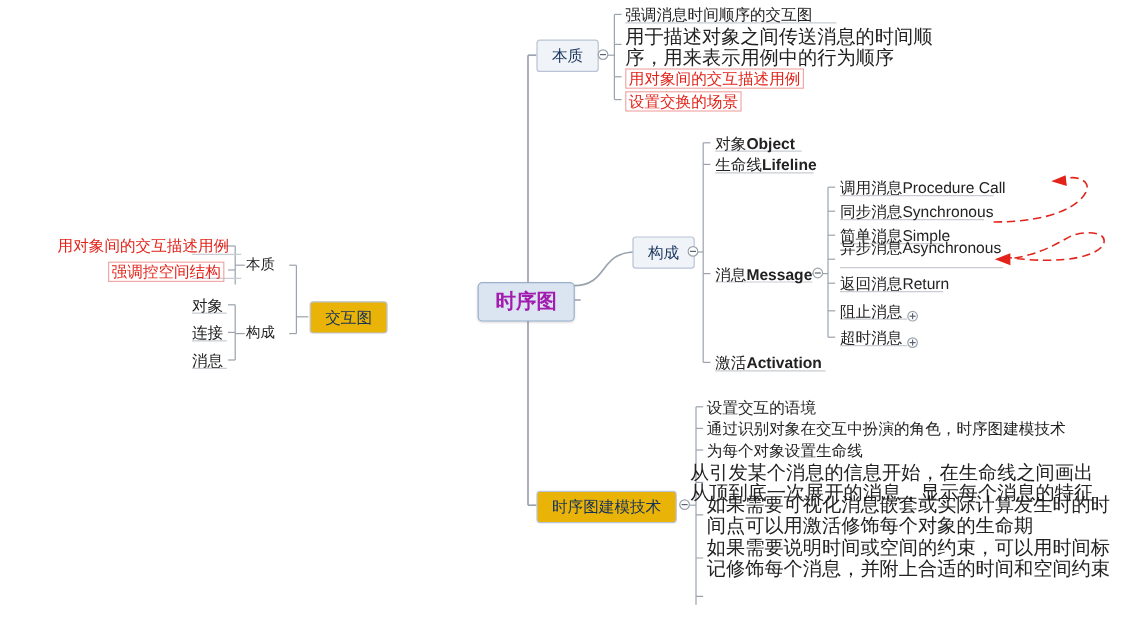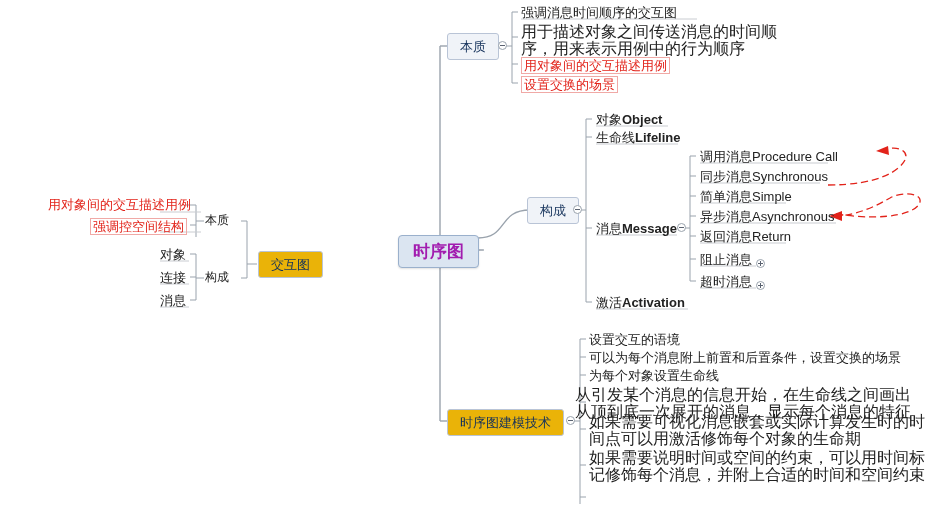--- a/index.html
+++ b/index.html
@@ -212,32 +212,32 @@
 
   <div class="node leaf" style="left:596px; top:112px;"><span>对象<b>Object</b></span></div>
   <div class="node leaf" style="left:596px; top:130px;"><span>生命线<b>Lifeline</b></span></div>
   <div class="node leaf" style="left:596px; top:221px;"><span>消息<b>Message</b></span></div>
   <div class="toggle" style="left:677px; top:223px;"></div>
   <div class="node leaf" style="left:596px; top:295px;"><span>激活<b>Activation</b></span></div>
 
   <div class="node leaf" style="left:700px; top:149px;">调用消息Procedure Call</div>
   <div class="node leaf" style="left:700px; top:169px;">同步消息Synchronous</div>
   <div class="node leaf" style="left:700px; top:189px;">简单消息Simple</div>
-  <div class="node leaf" style="left:700px; top:209px;">异步消息Asynchronous</div>
+  <div class="node leaf" style="left:700px; top:199px;">异步消息Asynchronous</div>
   <div class="node leaf" style="left:700px; top:229px;">返回消息Return</div>
   <div class="node leaf" style="left:700px; top:252px;">阻止消息</div>
   <div class="toggle plus" style="left:756px; top:259px;"></div>
   <div class="node leaf" style="left:700px; top:274px;">超时消息</div>
   <div class="toggle plus" style="left:756px; top:281px;"></div>
 
   <div class="node box plain" style="left:447px; top:409px;">时序图建模技术</div>
   <div class="toggle" style="left:566px; top:416px;"></div>
 
   <div class="node leaf" style="left:589px; top:332px;">设置交互的语境</div>
-  <div class="node leaf" style="left:589px; top:350px;">可以为每个消息附上前置和后置条件，设置交换的场景</div>
+  <div class="node leaf" style="left:589px; top:350px;">通过识别对象在交互中扮演的角色，时序图建模技术</div>
   <div class="node leaf" style="left:589px; top:368px;">为每个对象设置生命线</div>
   <div class="node multiline" style="left:575px; top:386px; width:345px;">从引发某个消息的信息开始，在生命线之间画出从顶到底一次展开的消息，显示每个消息的特征</div>
   <div class="node multiline" style="left:589px; top:413px; width:345px;">如果需要可视化消息嵌套或实际计算发生时的时间点可以用激活修饰每个对象的生命期</div>
   <div class="node multiline" style="left:589px; top:449px; width:345px;">如果需要说明时间或空间的约束，可以用时间标记修饰每个消息，并附上合适的时间和空间约束</div>
 
   <div class="node box plain mini-map" style="left:258px; top:251px;">交互图</div>
   <div class="node leaf" style="left:205px; top:213px; font-size:12px;">本质</div>
   <div class="node leaf" style="left:205px; top:270px; font-size:12px;">构成</div>
   <div class="node leaf red" style="left:48px; top:197px;">用对象间的交互描述用例</div>
   <div class="node leaf red boxed" style="left:90px; top:218px;">强调控空间结构</div>

